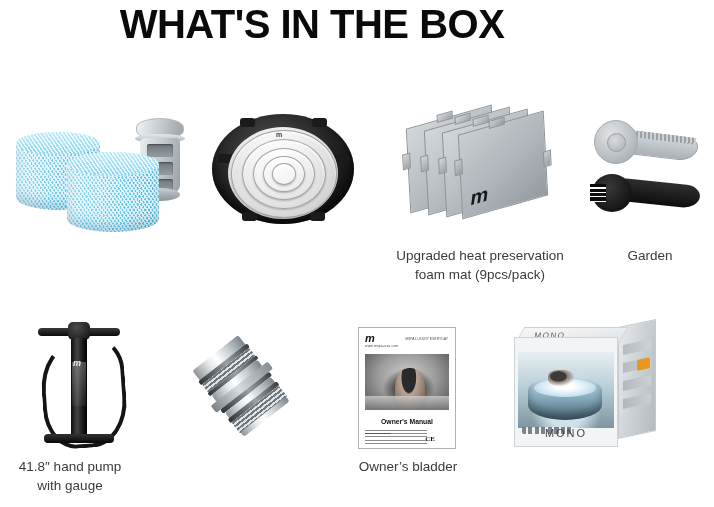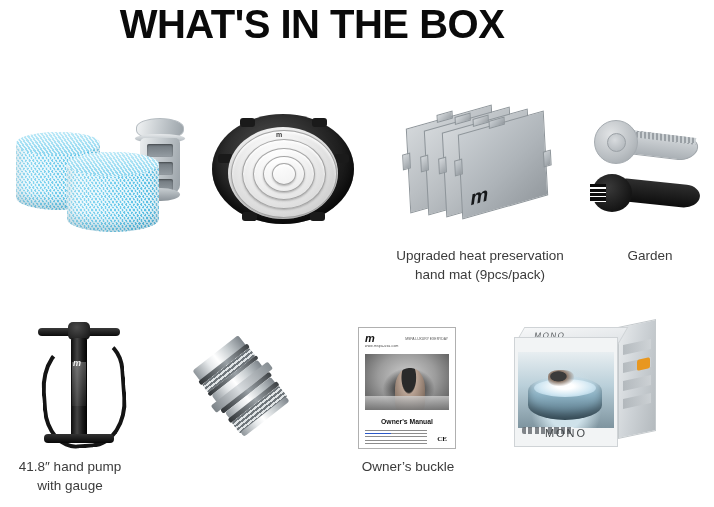--- a/index.html
+++ b/index.html
@@ -318,21 +318,21 @@
   }
   .man-lines {
     position: absolute; left: 6px; top: 102px; width: 62px; height: 15px;
     background: repeating-linear-gradient(180deg, #8c8c8c 0 1px, #ffffff 1px 3.2px);
   }
   .man-lines-blue {
     position: absolute; left: 6px; top: 105px; width: 26px; height: 1.2px;
     background: #2b59c8;
   }
   .man-ce {
-    position: absolute; right: 8px; bottom: 5px;
+    position: absolute; right: 20px; bottom: 5px;
     font-size: 7px; font-weight: bold; color: #111;
     font-family: "Liberation Serif", serif;
   }
   #cap-manual { left: 340px; top: 457px; width: 136px; }
 
   
   #boxpack { left: 508px; top: 325px; width: 152px; height: 128px; }
   .bx-front {
     position: absolute; left: 6px; top: 12px; width: 104px; height: 110px;
     background: #f2f4f5;
@@ -459,21 +459,21 @@
       <div class="nub" style="left:30px; top:-6px; width:16px; height:8px;"></div>
     </div>
     <div class="mat" id="mat4">
       <div class="nub" style="left:-6px; top:24px; width:8px;  height:16px;"></div>
       <div class="nub" style="left:30px; top:-6px; width:16px; height:8px;"></div>
       <div class="nub" style="right:-6px; top:40px; width:8px; height:16px;"></div>
       <div class="mat-logo">m</div>
     </div>
   </div>
   <div class="caption" id="cap-mats">Upgraded heat preservation
-hand mat (9pcs/pack)</div>
+foam mat (9pcs/pack)</div>
 
   <div class="cell" id="wrenches">
     <div class="wr-gray-arm"></div>
     <div class="wr-teeth"></div>
     <div class="wr-gray-head"></div>
     <div class="wr-gray-hub"></div>
     <div class="wr-black-arm"></div>
     <div class="wr-black-head"></div>
     <div class="wr-black-notch"></div>
   </div>
@@ -515,21 +515,21 @@
       <div class="man-photo">
         <div class="fig"></div>
         <div class="water"></div>
       </div>
       <div class="man-title">Owner's Manual</div>
       <div class="man-lines"></div>
       <div class="man-lines-blue"></div>
       <div class="man-ce">CE</div>
     </div>
   </div>
-  <div class="caption" id="cap-manual">Owner’s buckle</div>
+  <div class="caption" id="cap-manual">Owner’s bladder</div>
 
   <div class="cell" id="boxpack">
     <div class="bx-side">
       <div class="row" style="top:18px;"></div>
       <div class="row" style="top:36px;"></div>
       <div class="row" style="top:54px;"></div>
       <div class="row" style="top:72px;"></div>
       <div class="bx-badge"></div>
     </div>
     <div class="bx-top">

